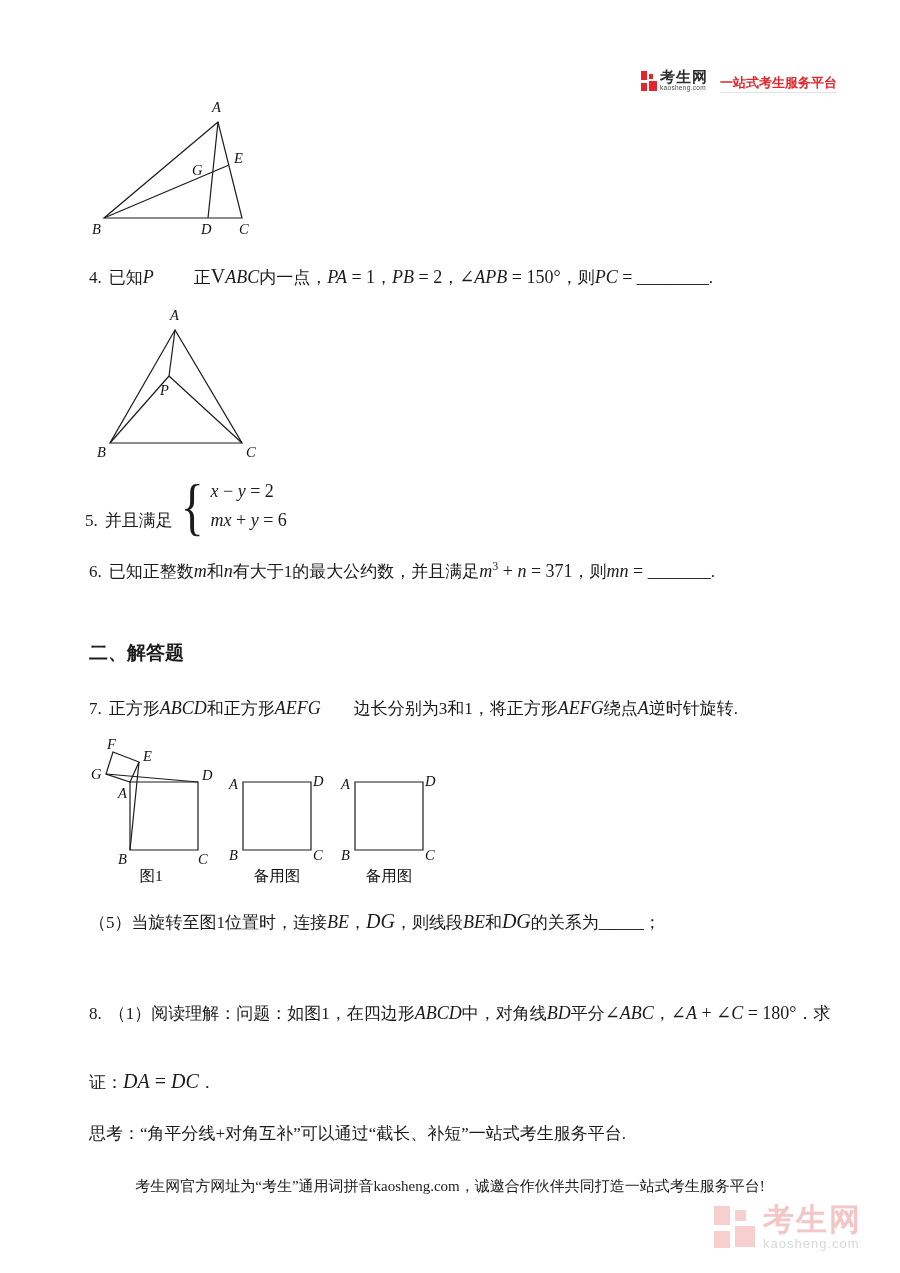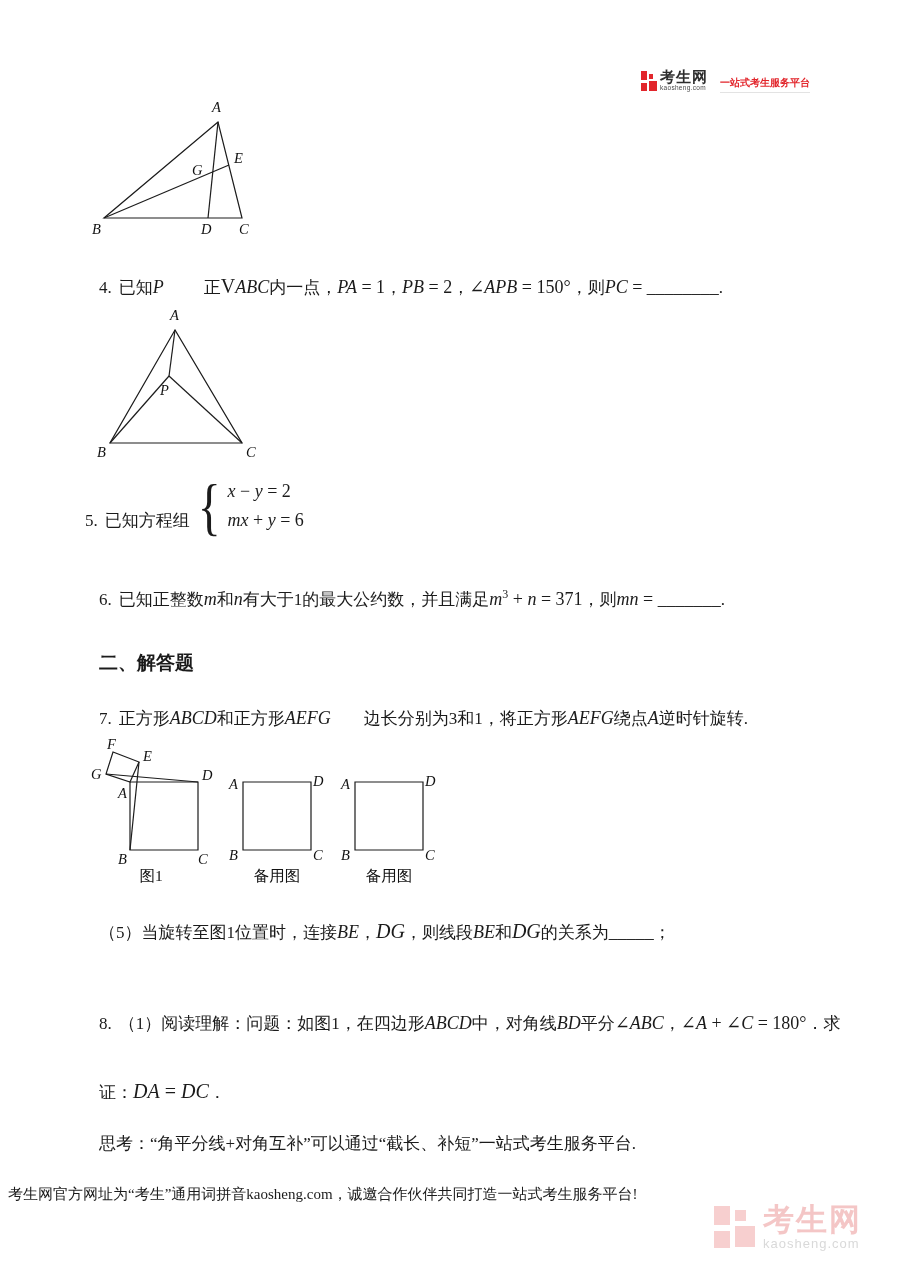--- a/index.html
+++ b/index.html
@@ -1,21 +1,21 @@
 <!DOCTYPE html>
 <html><head>
 <meta charset="utf-8">
 <style>
   html,body{margin:0;padding:0;}
   body{width:900px;height:1273px;background:#ffffff;position:relative;overflow:hidden;
        font-family:"Liberation Serif","DejaVu Serif",serif;color:#1b1b1b;}
   .page{position:absolute;inset:0;}
 
   
-  .line{position:absolute;left:85px;margin:14px;white-space:nowrap;line-height:32px;font-size:17px;}
+  .line{position:absolute;left:85px;margin:4px;white-space:nowrap;line-height:32px;font-size:17px;}
   .cn{font-family:"Liberation Serif","DejaVu Serif",serif;font-size:17px;font-style:normal;}
   .mi{font-family:"Liberation Serif","DejaVu Serif",serif;font-size:18px;font-style:italic;}
   .rm{font-family:"Liberation Serif","DejaVu Serif",serif;font-size:18px;font-style:normal;}
   .big{font-size:20px;}
   .sup{vertical-align:super;font-size:12px;font-style:normal;}
   .sp40{display:inline-block;width:40px;}
   .sp33{display:inline-block;width:33px;}
   .num{margin-right:7px;}
   .sec{font-weight:bold;font-size:19px;font-family:"Liberation Serif","DejaVu Serif",serif;}
 
@@ -35,26 +35,26 @@
   svg text.cap{font-style:normal;font-size:15.5px;text-anchor:middle;}
 
   
   .logo{position:absolute;left:641px;top:69px;display:flex;align-items:flex-start;}
   .logo-icon{position:relative;width:16px;height:21px;margin-top:2px;}
   .logo-icon i{position:absolute;display:block;}
   .logo-text{margin-left:3px;display:flex;flex-direction:column;}
   .logo-brand{font-family:"Liberation Sans","DejaVu Sans",sans-serif;font-weight:bold;
               font-size:15px;line-height:15px;letter-spacing:1px;color:#2d2d2d;}
   .logo-domain{font-family:"Liberation Sans",sans-serif;font-size:6.5px;line-height:8px;color:#4a4a4a;letter-spacing:.3px;}
-  .logo-tag{font-family:"Liberation Sans","DejaVu Sans",sans-serif;font-weight:bold;font-size:10px;
+  .logo-tag{font-family:"Liberation Sans","DejaVu Sans",sans-serif;font-weight:bold;font-size:13px;
             line-height:12px;margin:8px 0 0 12px;padding-bottom:3px;border-bottom:1px solid #e3e3e3;}
 
   
-  .footer{position:absolute;left:0;right:0;top:1172px;font-size:15px;
-          line-height:28px;color:#1b1b1b;margin:8px;}
+  .footer{position:absolute;left:0;right:0;top:1172px;text-align:center;font-size:15px;
+          line-height:28px;color:#1b1b1b;margin:0;}
 
   
   .wm{position:absolute;left:714px;top:1204px;display:flex;align-items:flex-start;}
   .wm-icon{position:relative;width:42px;height:46px;}
   .wm-icon i{position:absolute;display:block;}
   .wm-text{margin-left:7px;display:flex;flex-direction:column;}
   .wm-brand{font-family:"Liberation Sans","DejaVu Sans",sans-serif;font-weight:bold;
             font-size:31px;line-height:32px;letter-spacing:2px;}
   .wm-domain{font-family:"Liberation Sans",sans-serif;font-size:13px;line-height:15px;letter-spacing:1px;}
 </style>
@@ -98,29 +98,29 @@
     <line x1="90" y1="24" x2="84" y2="70"></line>
     <line x1="25" y1="137" x2="84" y2="70"></line>
     <line x1="157" y1="137" x2="84" y2="70"></line>
     <text x="85" y="14">A</text>
     <text x="12" y="151">B</text>
     <text x="161" y="151">C</text>
     <text x="75" y="89">P</text>
   </svg>
 
   <div class="sysrow">
-    <span class="lead"><span class="cn num">5.</span><span class="cn">已知方程组</span></span>
+    <span class="lead"><span class="cn num">5.</span><span class="cn">并且满足</span></span>
     <span class="brace">{</span>
     <span class="eqcol">
       <span class="eq"><span class="mi">x</span><span class="rm"> − </span><span class="mi">y</span><span class="rm"> = 2</span></span>
       <span class="eq"><span class="mi">mx</span><span class="rm"> + </span><span class="mi">y</span><span class="rm"> = 6</span></span>
     </span>
   </div>
 
-  <p class="line" style="top:564px;">
+  <p class="line" style="top:546px;">
     <span class="cn num">6.</span><span class="cn">已知正整数</span><span class="mi">m</span><span class="cn">和</span><span class="mi">n</span><span class="cn">有大于1的最大公约数，并且满足</span><span class="mi">m</span><span class="rm sup">3</span><span class="rm"> + </span><span class="mi">n</span><span class="rm"> = 371</span><span class="cn">，则</span><span class="mi">mn</span><span class="rm"> = </span><span class="rm">_______</span><span class="cn">.</span>
   </p>
 
   <p class="line sec" style="top:633px;">二、解答题</p>
 
   <p class="line" style="top:688px;">
     <span class="cn num">7.</span><span class="cn">正方形</span><span class="mi">ABCD</span><span class="cn">和正方形</span><span class="mi">AEFG</span><span class="sp33"></span><span class="cn">边长分别为3和1，将正方形</span><span class="mi">AEFG</span><span class="cn">绕点</span><span class="mi">A</span><span class="cn">逆时针旋转.</span>
   </p>
 
   <svg style="left:85px;top:738px;" width="365" height="148" viewBox="0 0 365 148">

